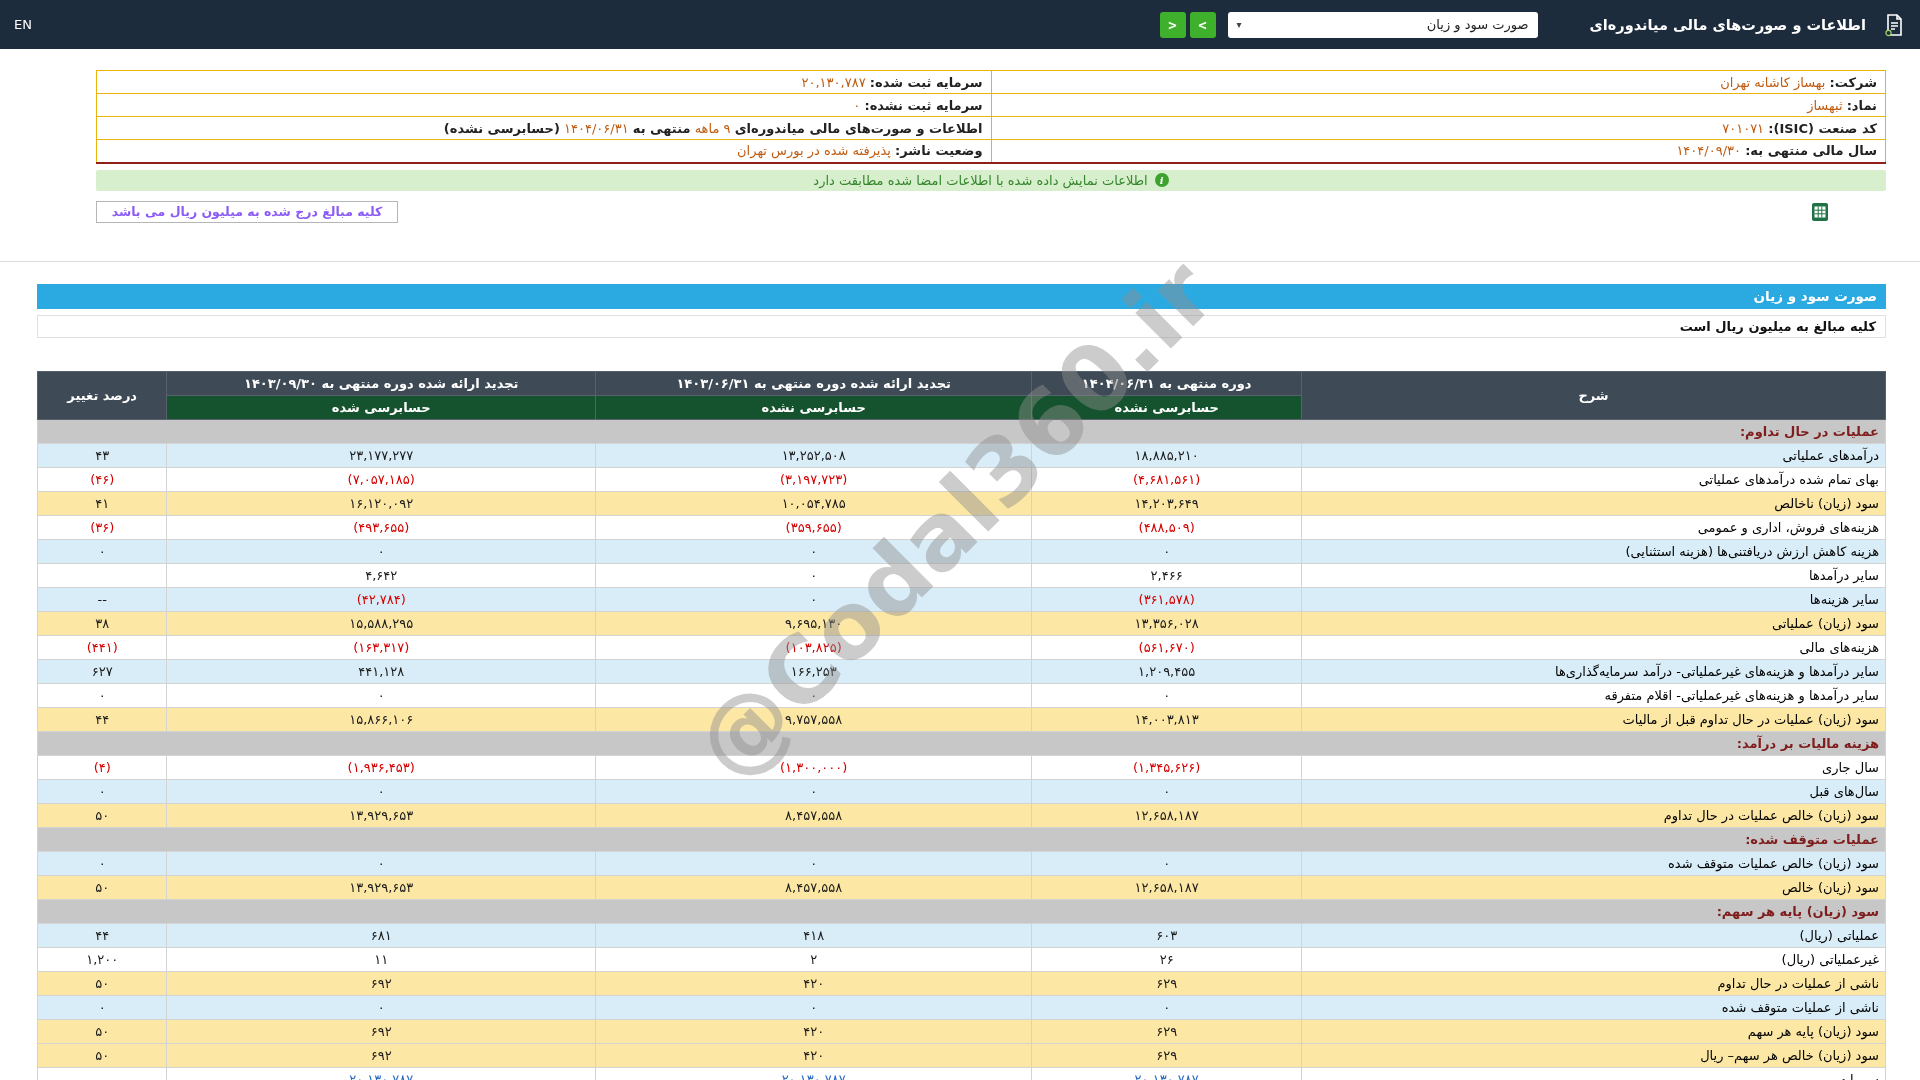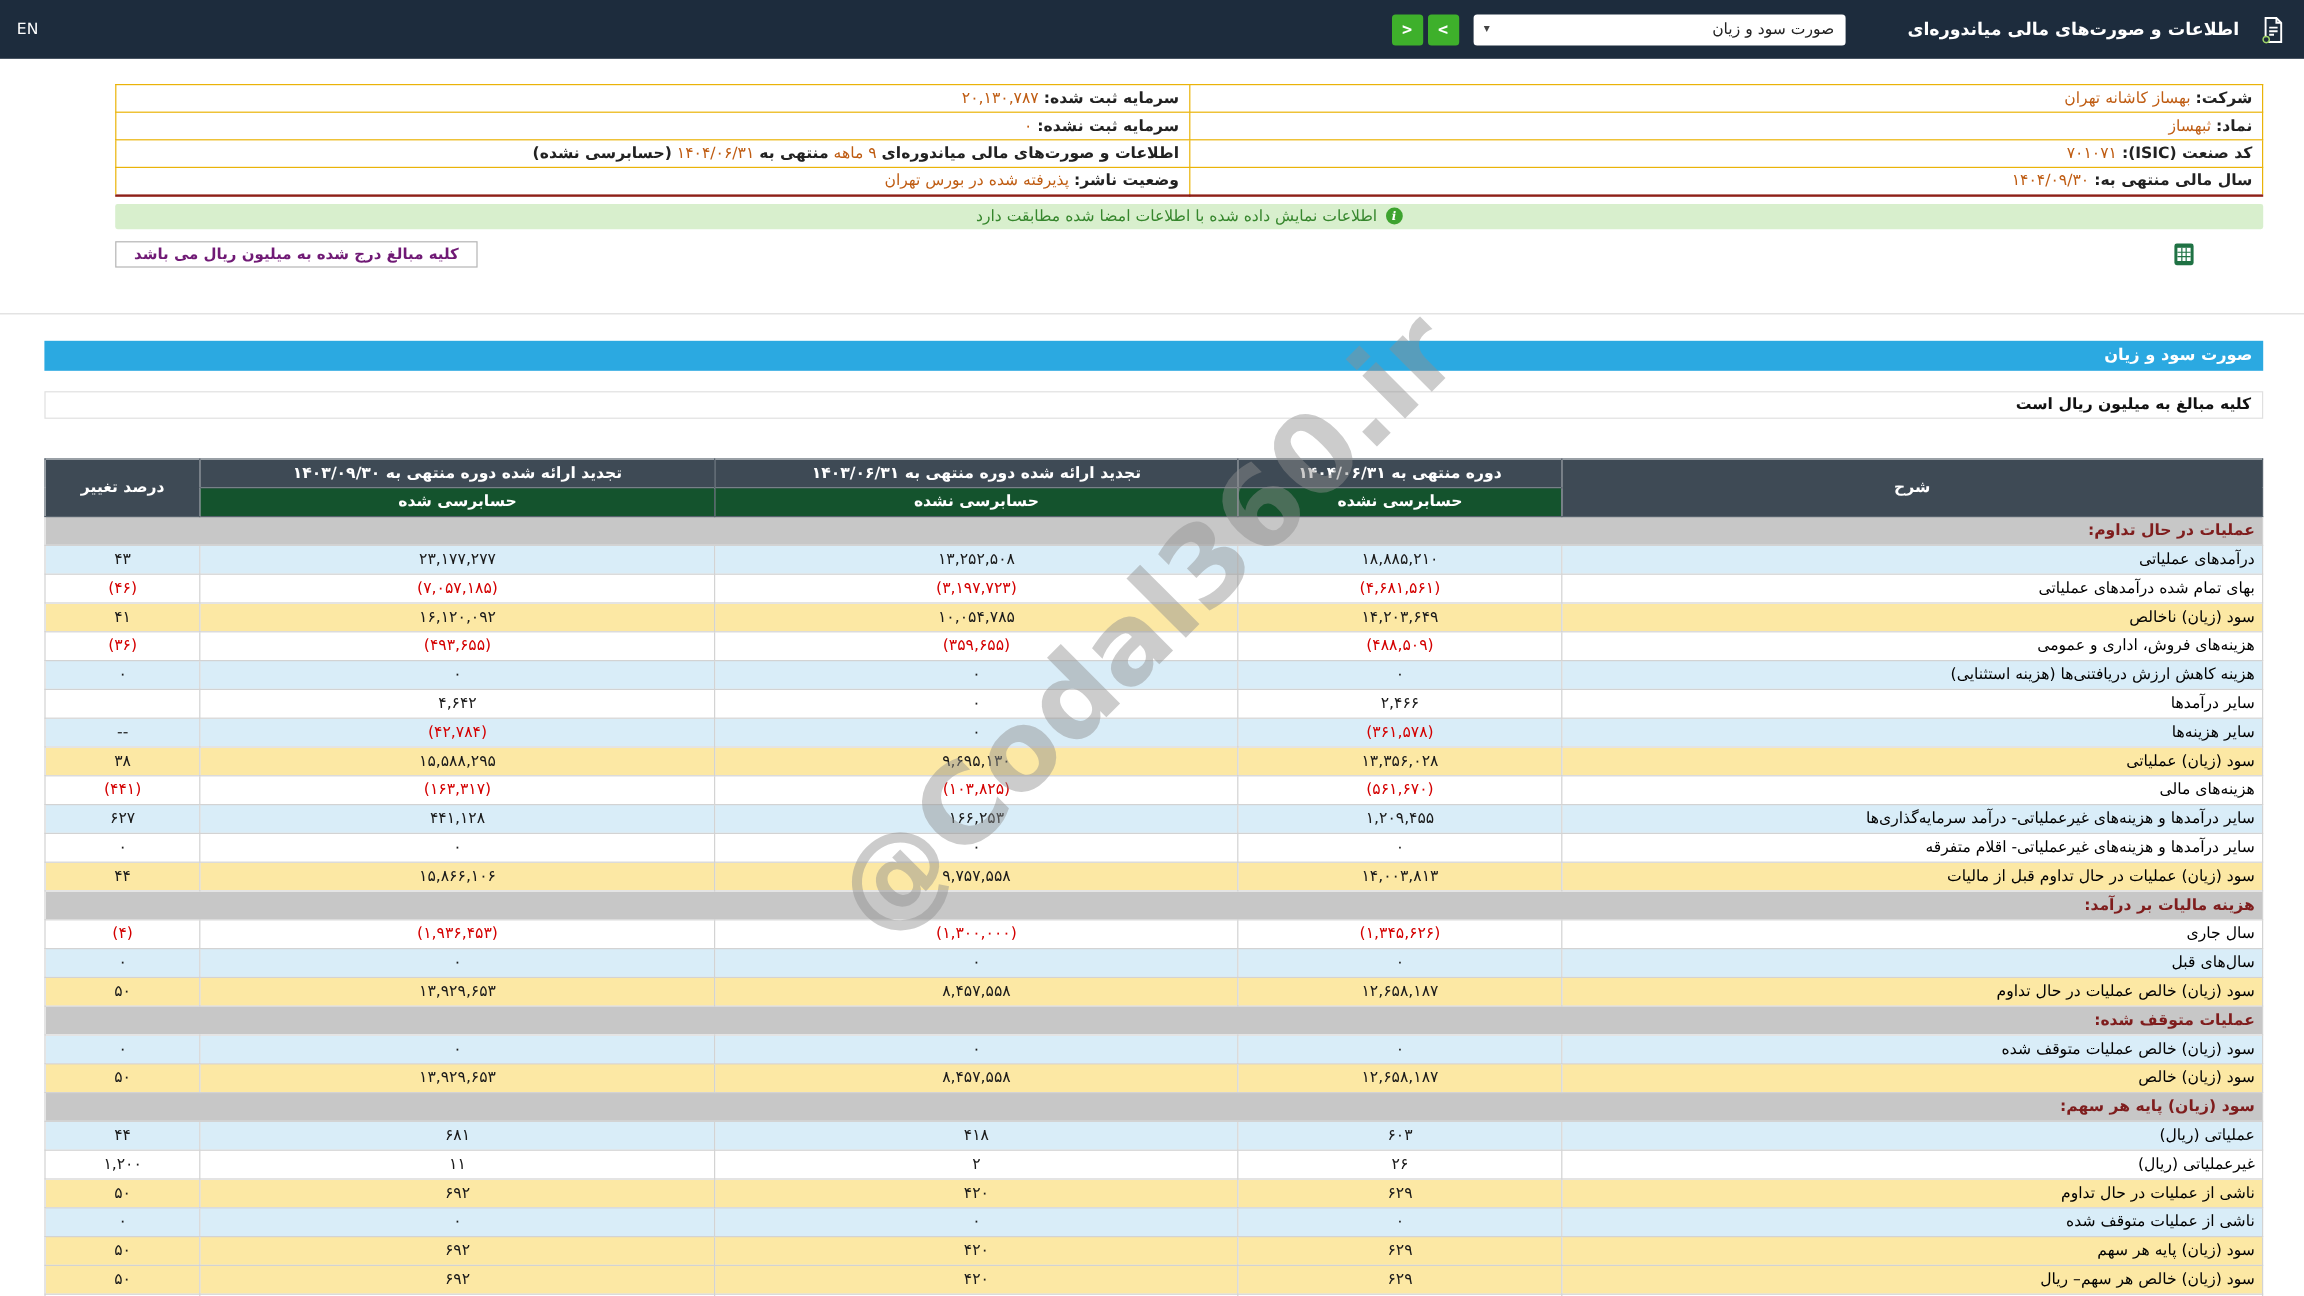--- a/index.html
+++ b/index.html
@@ -32,28 +32,28 @@
     justify-content:center;gap:7px;border-radius:2px}
   .info-icon{width:14px;height:14px;border-radius:50%;background:#3da32f;color:#fff;font-size:10px;
     font-weight:bold;display:flex;align-items:center;justify-content:center;
     font-family:"DejaVu Serif",serif;font-style:italic;flex:none}
   .notice-text{color:#35862c;font-size:13px;font-weight:normal}
 
   
   .toolbar{margin:10px 34px 0 96px;height:22px;display:flex;align-items:center}
   .excel-icon{margin-right:56px;cursor:pointer;display:inline-flex}
   .unit-box{margin-inline-start:auto;width:302px;height:22px;border:1px solid #b5b5b5;background:#fff;
-    display:flex;align-items:center;justify-content:center;font-size:12.5px;font-weight:bold;color:#701a75;white-space:nowrap}
+    display:flex;align-items:center;justify-content:center;font-size:12.5px;font-weight:bold;color:#8b5cf6;white-space:nowrap}
 
   .divider{margin-top:38px;border:none;border-top:1px solid #dcdcdc}
 
   
   .statement{margin:22px 34px 0 37px;position:relative}
   .stmt-title{height:25px;background:#2ba9e1;color:#fff;font-weight:bold;font-size:13.5px;line-height:25px;padding:0 9px}
-  .stmt-unit{margin-top:17px;height:23px;border:1px solid #e0e0e0;font-size:13px;font-weight:bold;
+  .stmt-unit{margin-top:6px;height:23px;border:1px solid #e0e0e0;font-size:13px;font-weight:bold;
     line-height:21px;padding:0 9px;background:#fff;color:#111}
   .table-wrap{margin-top:33px}
   .income-table{width:100%;border-collapse:collapse;table-layout:fixed}
   .income-table th,.income-table td{border:1px solid #d3d3d3;height:24px;font-size:13px;padding:1px 6px;
     overflow:hidden;white-space:nowrap}
   .income-table thead th{background:#3e4a55;color:#fff;border-color:#57626c;font-weight:bold;text-align:center}
   .income-table thead tr.sub th{background:#14532d}
   td.desc{text-align:right}
   td.val{text-align:center}
   .section-row td{background:#c7c7c7;font-weight:bold;color:#7f1d1d}

